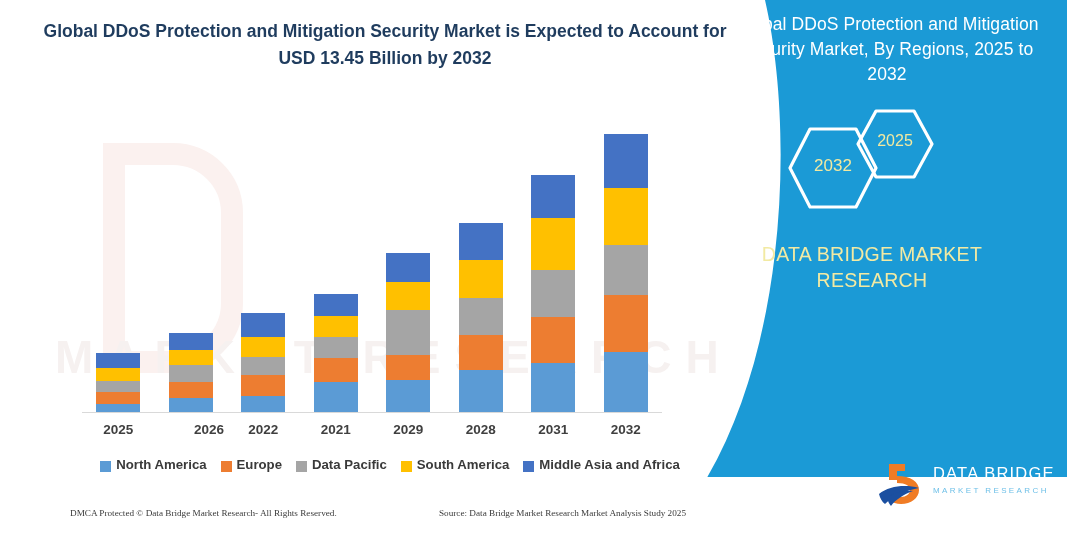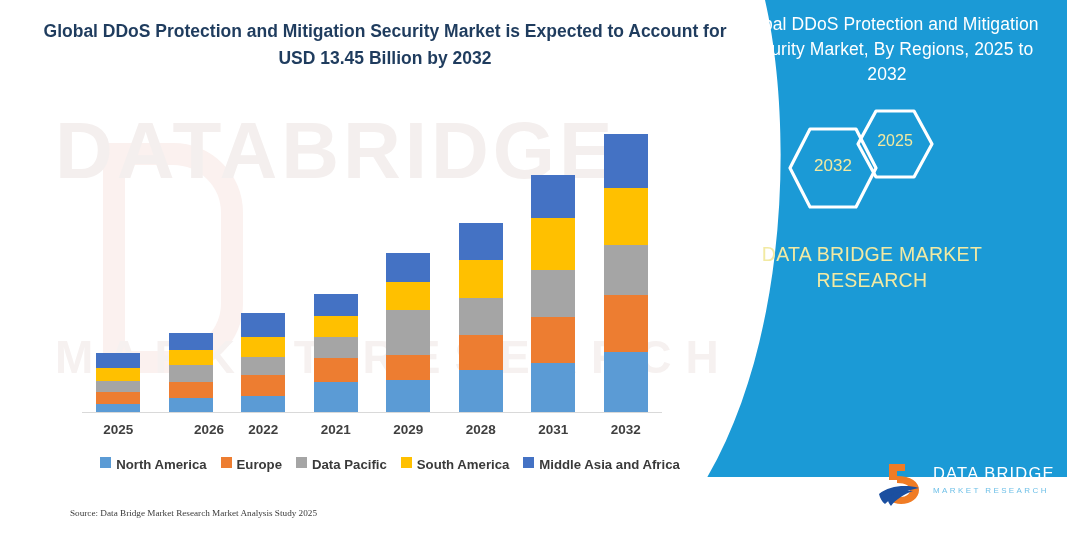--- a/index.html
+++ b/index.html
@@ -167,21 +167,21 @@
 
   .legend {
     position: absolute;
     left: 100px; top: 457px;
     width: 580px;
     display: flex;
     align-items: center;
     justify-content: center;
     gap: 14px;
   }
-  .legend-item { display: flex; align-items: flex-start; gap: 5px; }
+  .legend-item { display: flex; align-items: flex-end; gap: 5px; }
   .legend-swatch { width: 11px; height: 11px; }
   .legend-label {
     color: #3a3a3a;
     font-size: 13.2px;
     font-weight: 700;
     white-space: nowrap;
   }
 
   .footer {
     position: absolute;
@@ -198,21 +198,20 @@
   }
   .footer .src { margin-right: 4px; }
 </style>
 </head>
 <body>
 
 <div id="root">
 
   <div class="watermark">
     <div class="wm-b"></div>
-    <div class="wm-text l1">DATABRIDGE</div>
     <div class="wm-text l2">MARKET  RESEARCH</div>
   </div>
 
   <div class="chart-title">Global DDoS Protection and Mitigation Security Market is Expected to Account for USD 13.45 Billion by 2032</div>
 
   <div class="plot" id="plot">
     <div class="baseline"></div>
   <div class="bar" style="left: 14.25px;">
         <div class="seg" style="height: 15px; background: rgb(68, 114, 196);"></div>
         <div class="seg" style="height: 13px; background: rgb(255, 192, 0);"></div>
@@ -299,20 +298,21 @@
         <span class="legend-swatch" style="background: rgb(255, 192, 0);"></span>
         <span class="legend-label">South America</span>
       </div>
       <div class="legend-item">
         <span class="legend-swatch" style="background: rgb(68, 114, 196);"></span>
         <span class="legend-label">Middle Asia and Africa</span>
       </div>
     </div>
 
   <div class="footer">
+    <span class="copy">DMCA Protected © Data Bridge Market Research-  All Rights Reserved.</span>
     <span class="src">Source: Data Bridge Market Research  Market Analysis Study 2025</span>
   </div>
 
   <div class="right-panel">
     <svg class="panel-shape" viewBox="0 0 400 533" preserveAspectRatio="none">
       <path d="M 98 0 L 400 0 L 400 533 L 0 533 C 120 400 130 140 98 0 Z" fill="#1B9AD6"></path>
     </svg>
 
     <div class="panel-content">
       <div class="panel-title">Global DDoS Protection and Mitigation Security Market, By Regions, 2025 to 2032</div>

